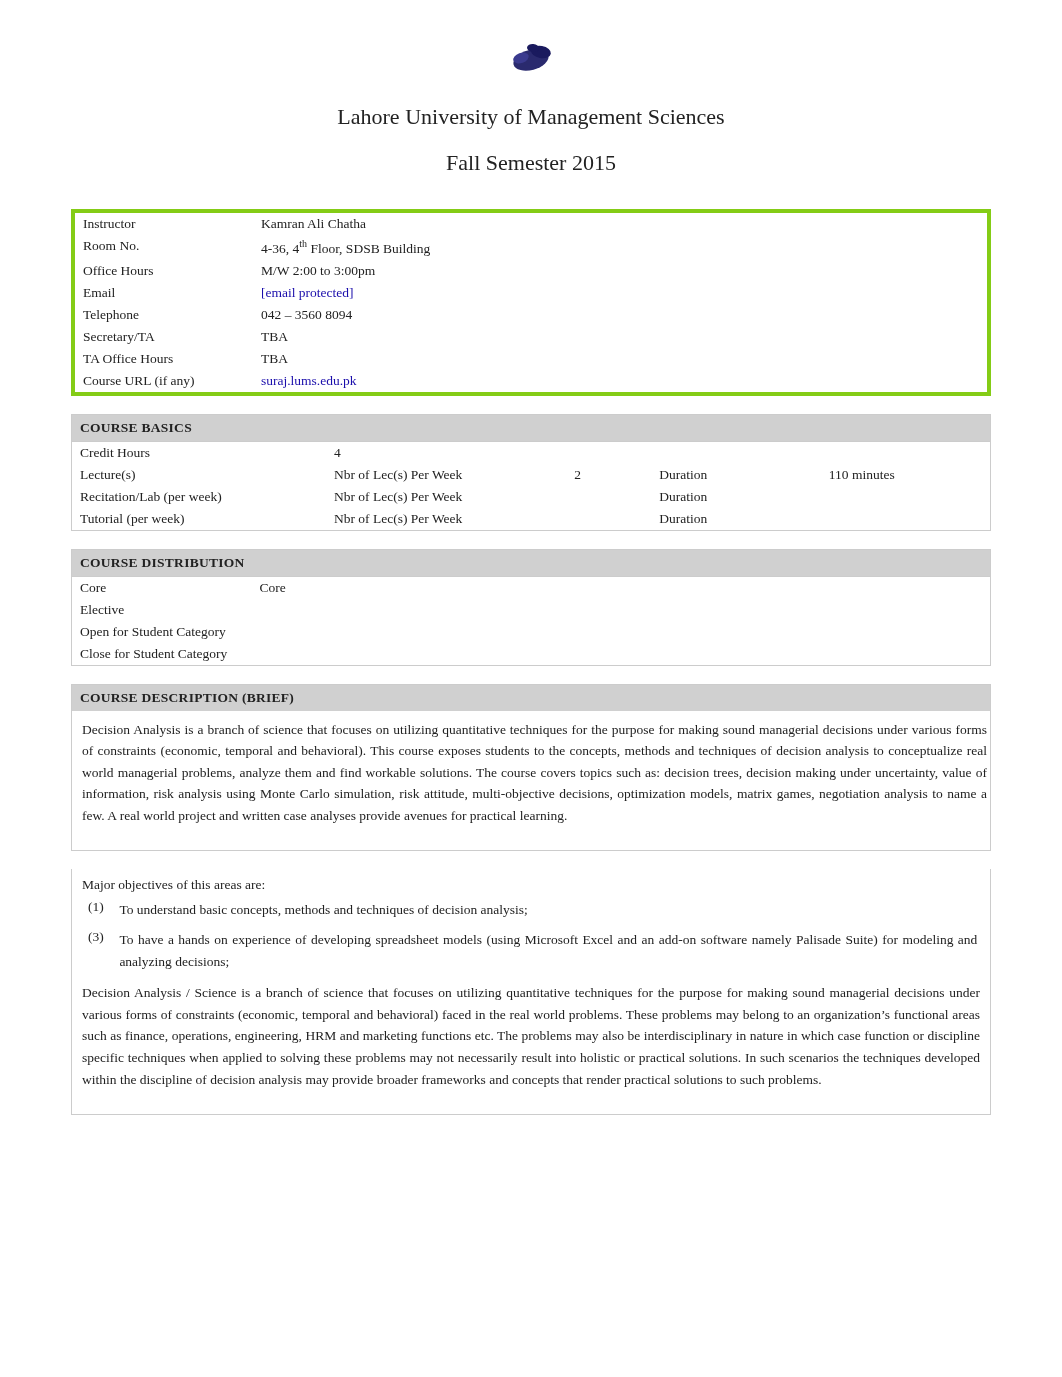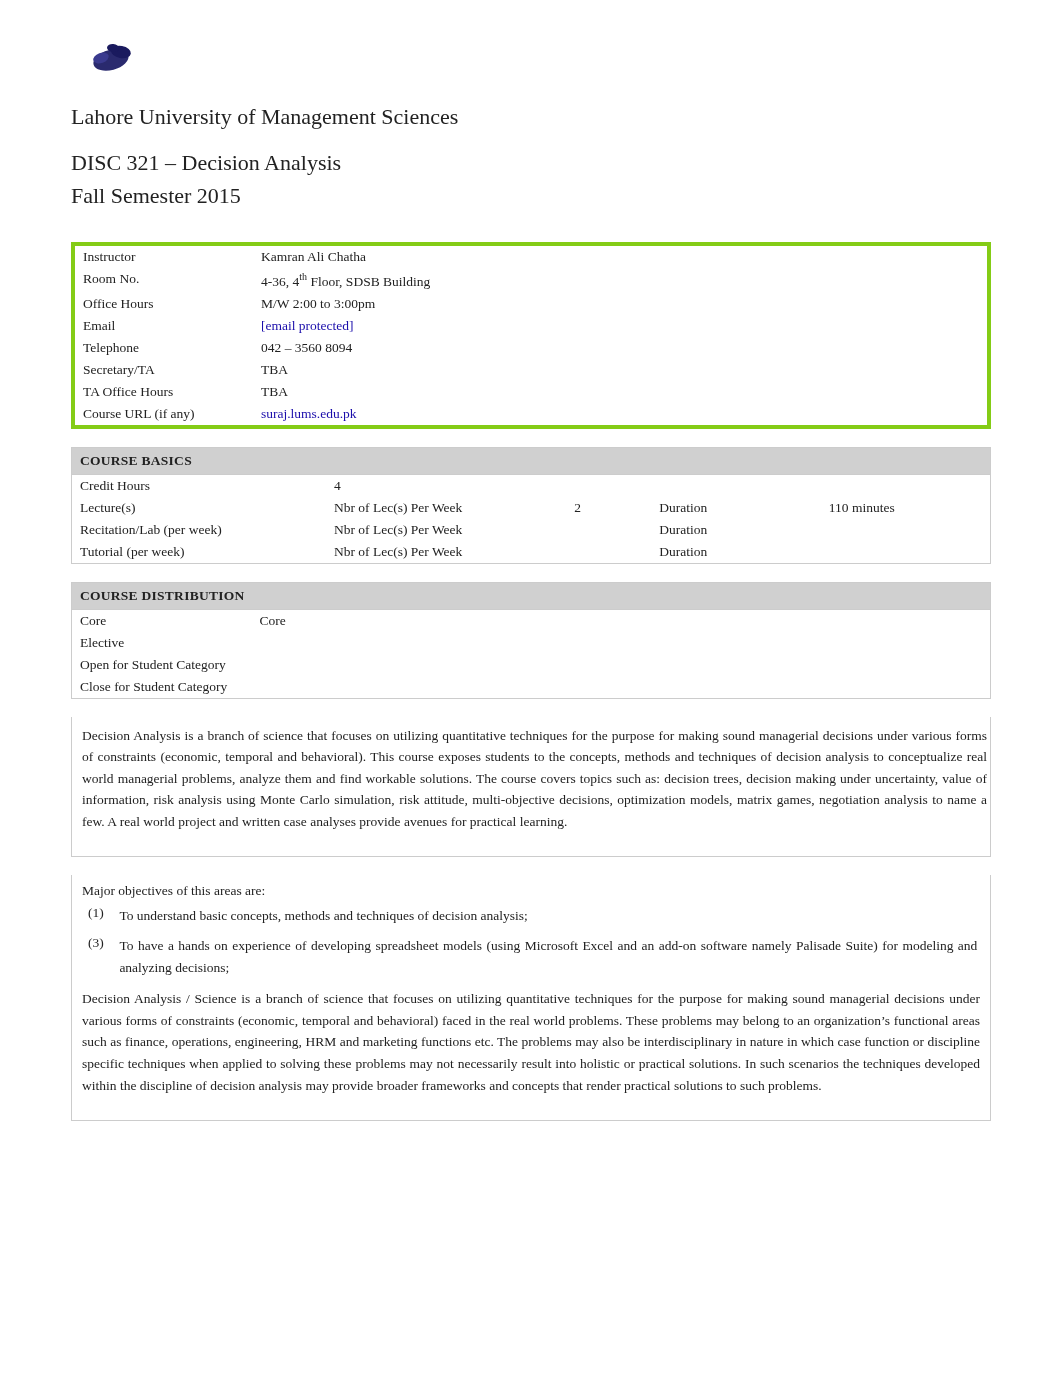--- a/index.html
+++ b/index.html
@@ -11,20 +11,21 @@
       width: 1062px;
       min-height: 1377px;
       padding: 0;
     }
     .page {
       width: 960px;
       margin: 0 auto;
       padding: 30px 20px;
     }
     .header {
+      text-align: center;
       margin-bottom: 30px;
     }
     .logo-area {
       margin-bottom: 10px;
     }
     .logo-svg {
       width: 80px;
       height: 60px;
     }
     .university-name {
@@ -129,21 +130,20 @@
       <svg class="logo-svg" viewBox="0 0 80 60">
 
         <ellipse cx="40" cy="30" rx="18" ry="10" fill="#2a2a6e" transform="rotate(-15 40 30)"></ellipse>
         <ellipse cx="50" cy="22" rx="10" ry="6" fill="#1a1a5e" transform="rotate(10 50 22)"></ellipse>
         <ellipse cx="30" cy="28" rx="8" ry="5" fill="#3a3a8e" transform="rotate(-20 30 28)"></ellipse>
         <ellipse cx="42" cy="18" rx="6" ry="4" fill="#1a1a5e" transform="rotate(5 42 18)"></ellipse>
       </svg>
     </div>
     <div class="university-name">Lahore University of Management Sciences</div>
     <div class="course-title">
-      <div>DISC 321 – Decision Analysis</div>
       <div>Fall Semester 2015</div>
     </div>
   </div>
 
   <table class="info-table">
     <tbody>
       <tr>
         <td class="label-col">Instructor</td>
         <td class="value-col">Kamran Ali Chatha</td>
       </tr>
@@ -236,20 +236,21 @@
         </tr>
         <tr>
           <td class="col-label">Close for Student Category</td>
           <td></td>
         </tr>
       </tbody>
     </table>
   </div>
 
   <div class="section-block">
+    <div class="section-header">COURSE DESCRIPTION (BRIEF)</div>
     <div style="border:1px solid #ccc; border-top:none; padding: 8px 1px 8px 8px; margin-bottom:18px;">
       <p class="course-desc-text">Decision Analysis is a branch of science that focuses on utilizing quantitative techniques for the purpose for making sound managerial decisions under various forms of constraints (economic, temporal and behavioral). This course exposes students to the concepts, methods and techniques of decision analysis to conceptualize real world managerial problems, analyze them and find workable solutions. The course covers topics such as: decision trees, decision making under uncertainty, value of information, risk analysis using Monte Carlo simulation, risk attitude, multi-objective decisions, optimization models, matrix games, negotiation analysis to name a few. A real world project and written case analyses provide avenues for practical learning.</p>
     </div>
   </div>
 
   <div class="section-block">
     <div style="border:1px solid #ccc; border-top:none; padding: 8px 8px 8px 8px;">
       <p class="objectives-text">Major objectives of this areas are:</p>
 
       <div class="objective-item">

